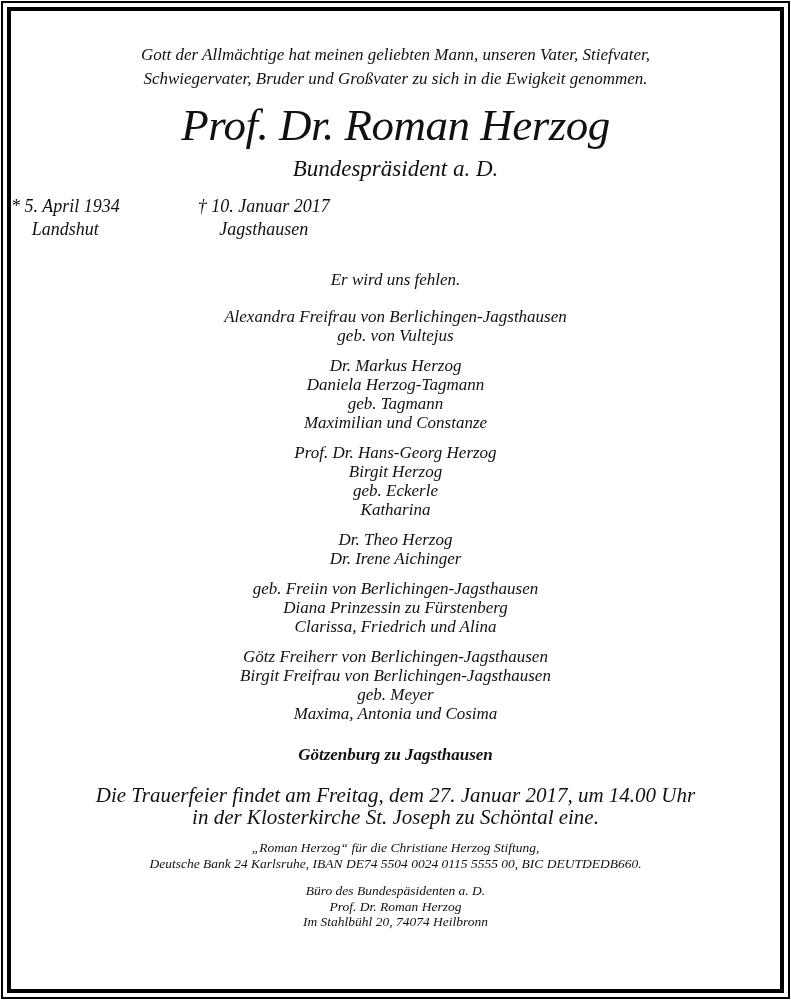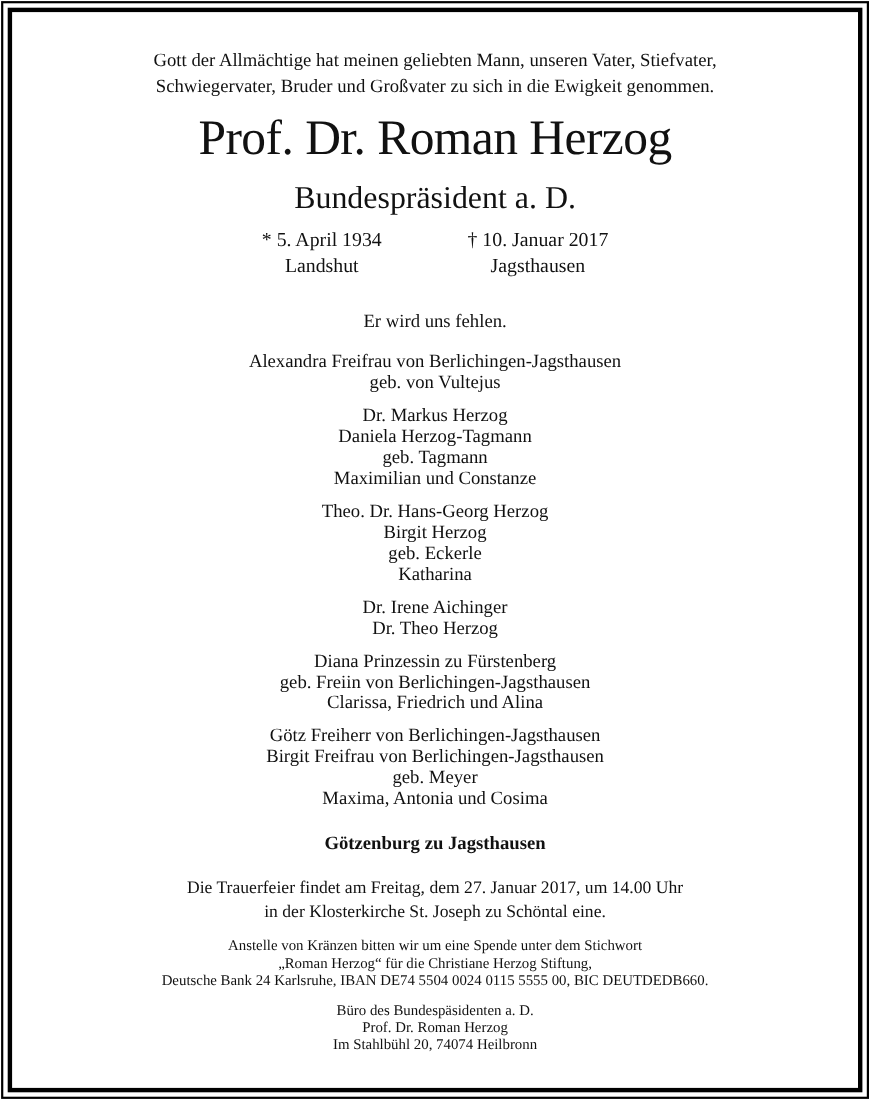--- a/index.html
+++ b/index.html
@@ -26,41 +26,42 @@
   .frame-inner {
     box-sizing: border-box;
     width: 100%;
     height: 100%;
     border: 4px solid #000000;
     text-align: center;
     overflow: hidden;
   }
   .content {
     padding-top: 32px;
+    font-style: italic;
   }
   .intro {
     font-size: 17px;
     line-height: 24px;
   }
   .deceased-name {
     margin-top: 10px;
     font-size: 45px;
     line-height: 49px;
     letter-spacing: -0.5px;
     font-weight: normal;
   }
   .deceased-title {
-    font-size: 29px;
+    font-size: 23px;
     line-height: 33px;
-    margin-top: 14px;
+    margin-top: 2px;
   }
   .dates {
     margin-top: 10px;
     display: flex;
-    justify-content: center;
+    justify-content: flex-start;
     gap: 78px;
     font-size: 18px;
     line-height: 23px;
   }
   .tribute {
     margin-top: 28px;
     font-size: 17px;
     line-height: 22px;
     text-align: center;
   }
@@ -76,21 +77,21 @@
     margin-top: 4px;
   }
   .location {
     margin-top: 22px;
     font-size: 17px;
     font-weight: bold;
     line-height: 20px;
   }
   .funeral {
     margin-top: 20px;
-    font-size: 16px;
+    font-size: 21px;
     line-height: 21.5px;
   }
   .burial {
     margin-top: 14px;
     font-size: 17px;
     line-height: 21px;
   }
   .donation {
     margin-top: 12px;
     font-size: 13.5px;
@@ -137,52 +138,51 @@
               <div>Alexandra Freifrau von Berlichingen-Jagsthausen</div>
               <div>geb. von Vultejus</div>
             </div>
             <div class="mourner-group">
               <div>Dr. Markus Herzog</div>
               <div>Daniela Herzog-Tagmann</div>
               <div>geb. Tagmann</div>
               <div>Maximilian und Constanze</div>
             </div>
             <div class="mourner-group">
-              <div>Theo. Dr. Hans-Georg Herzog</div>
+              <div>Prof. Dr. Hans-Georg Herzog</div>
               <div>Birgit Herzog</div>
               <div>geb. Eckerle</div>
               <div>Katharina</div>
             </div>
             <div class="mourner-group">
+              <div>Dr. Theo Herzog</div>
               <div>Dr. Irene Aichinger</div>
-              <div>Dr. Theo Herzog</div>
             </div>
             <div class="mourner-group">
+              <div>geb. Freiin von Berlichingen-Jagsthausen</div>
               <div>Diana Prinzessin zu Fürstenberg</div>
-              <div>geb. Freiin von Berlichingen-Jagsthausen</div>
               <div>Clarissa, Friedrich und Alina</div>
             </div>
             <div class="mourner-group">
               <div>Götz Freiherr von Berlichingen-Jagsthausen</div>
               <div>Birgit Freifrau von Berlichingen-Jagsthausen</div>
               <div>geb. Meyer</div>
               <div>Maxima, Antonia und Cosima</div>
             </div>
           </div>
 
         <div class="location">Götzenburg zu Jagsthausen</div>
 
         <div class="funeral">
             <div>Die Trauerfeier findet am Freitag, dem 27. Januar 2017, um 14.00 Uhr</div>
             <div>in der Klosterkirche St. Joseph zu Schöntal eine.</div>
           </div>
 
 
         <div class="donation">
-            <div>Anstelle von Kränzen bitten wir um eine Spende unter dem Stichwort</div>
             <div>„Roman Herzog“ für die Christiane Herzog Stiftung,</div>
             <div>Deutsche Bank 24 Karlsruhe, IBAN DE74 5504 0024 0115 5555 00, BIC DEUTDEDB660.</div>
           </div>
 
         <div class="office">
             <div>Büro des Bundespäsidenten a. D.</div>
             <div>Prof. Dr. Roman Herzog</div>
             <div>Im Stahlbühl 20, 74074 Heilbronn</div>
           </div>
 

